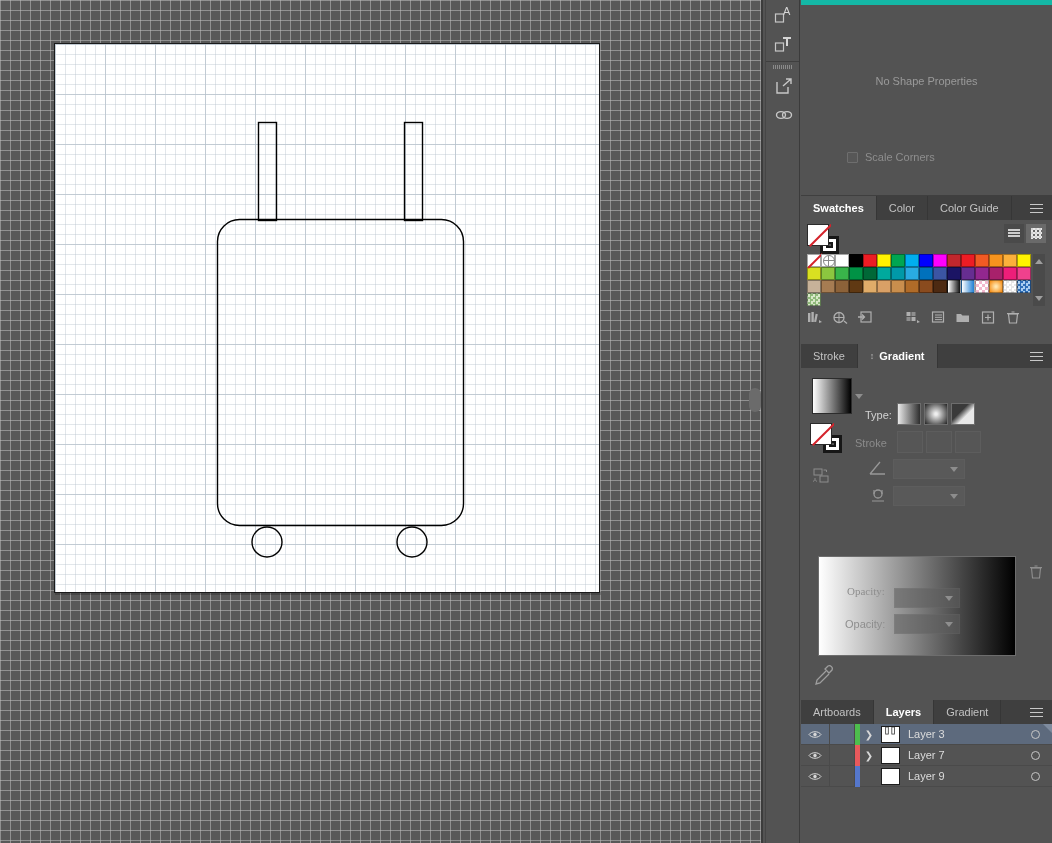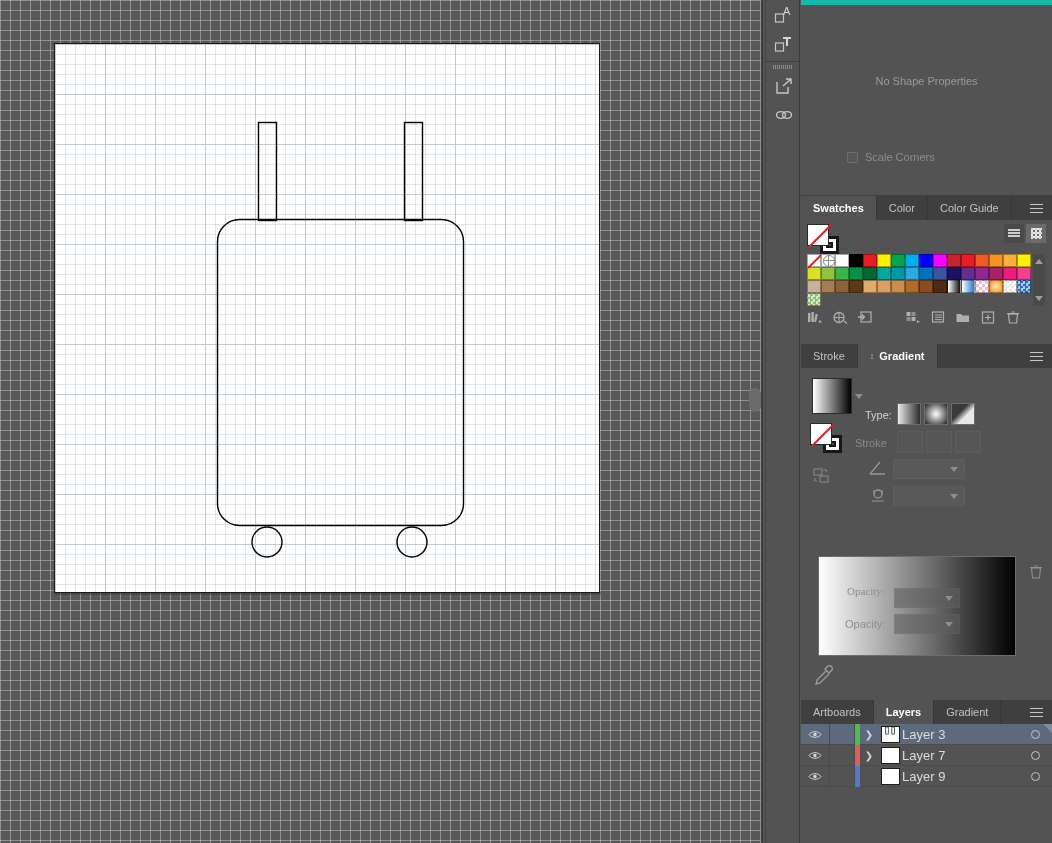--- a/index.html
+++ b/index.html
@@ -203,21 +203,21 @@
   .layer-row {
     display:flex; align-items:center; height:21px; position:relative;
     border-bottom:1px solid #4a4a4a;
   }
   .layer-row.selected { background:#5d6a7d; }
   .lr-eye { width: 28px; display:flex; align-items:center; justify-content:center; }
   .lr-lock { width: 26px; border-left:1px solid #4a4a4a; border-right:1px solid #4a4a4a; height:21px;}
   .lr-color { width: 5px; height: 21px; }
   .lr-disc { width: 18px; display:flex;align-items:center;justify-content:center;font-size:10px;color:#d8d8d8;}
   .lr-thumb { width:19px;height:17px;background:#ffffff;border:1px solid #1d1d1d; margin-left:3px; position:relative;}
-  .lr-name { padding-left:2px; font-size:13px; color:#dcdcdc; flex:1;}
+  .lr-name { padding-left:8px; font-size:11px; color:#dcdcdc; flex:1;}
   .lr-target { width:34px; display:flex;align-items:center;justify-content:center;}
   .circ { width:9px;height:9px;border:1px solid #c6c6c6;border-radius:50%;}
   .eye-glyph { width:14px;height:9px; }
   .corner-fold { position:absolute; right:0; top:0; width:0;height:0;
     border-top:9px solid #7e8b9e; border-left:9px solid transparent; }
 </style>
 </head>
 <body>
 
 <div id="app">

